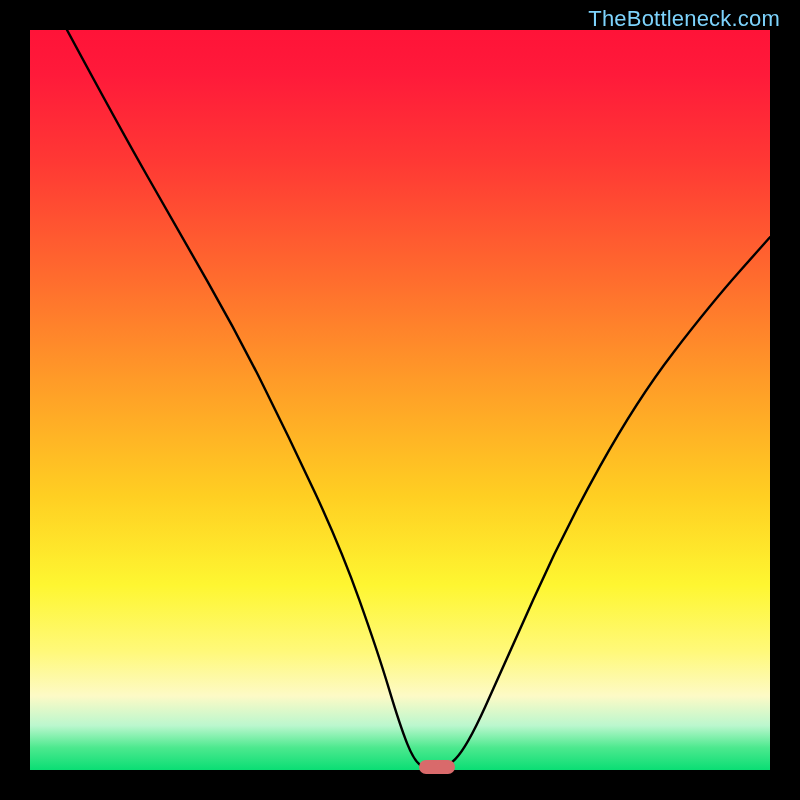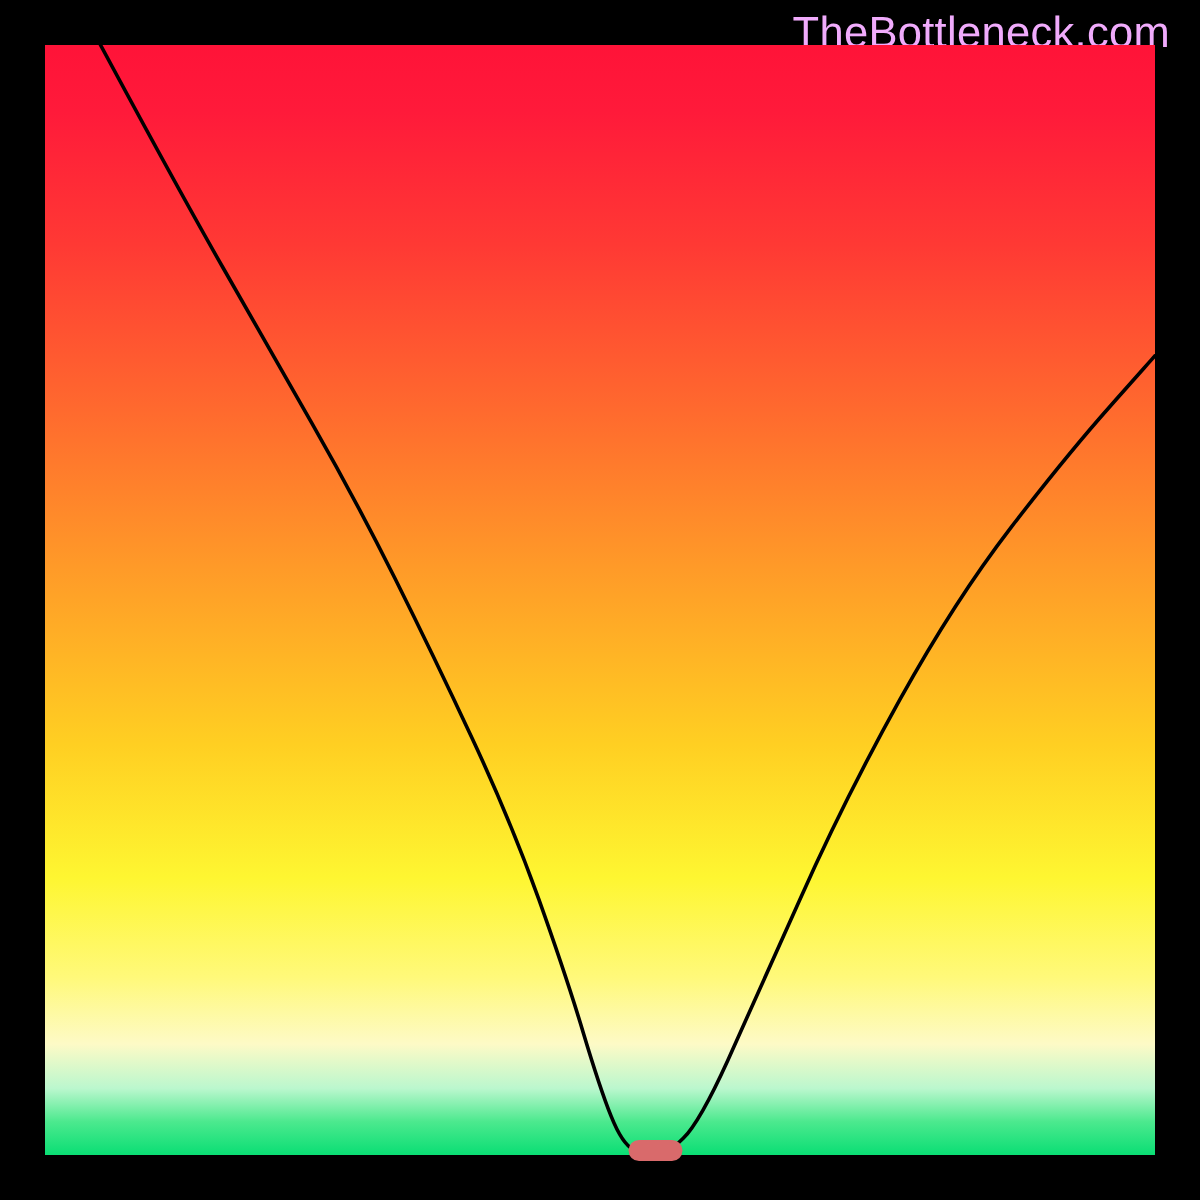--- a/index.html
+++ b/index.html
@@ -52,22 +52,22 @@
     width: 36px;
     height: 14px;
     border-radius: 7px;
     background: #d96a6b;
     transform: translate(-50%, -50%);
   }
   .watermark {
     position: absolute;
     top: 6px;
     right: 20px;
-    color: #f0abfc;
-    font-size: 29px;
+    color: #7dd3fc;
+    font-size: 22px;
     letter-spacing: 0.2px;
     font-weight: 400;
   }
 </style>
 </head>
 <body>
 
 <div class="frame">
 
   <div class="watermark">TheBottleneck.com</div>

